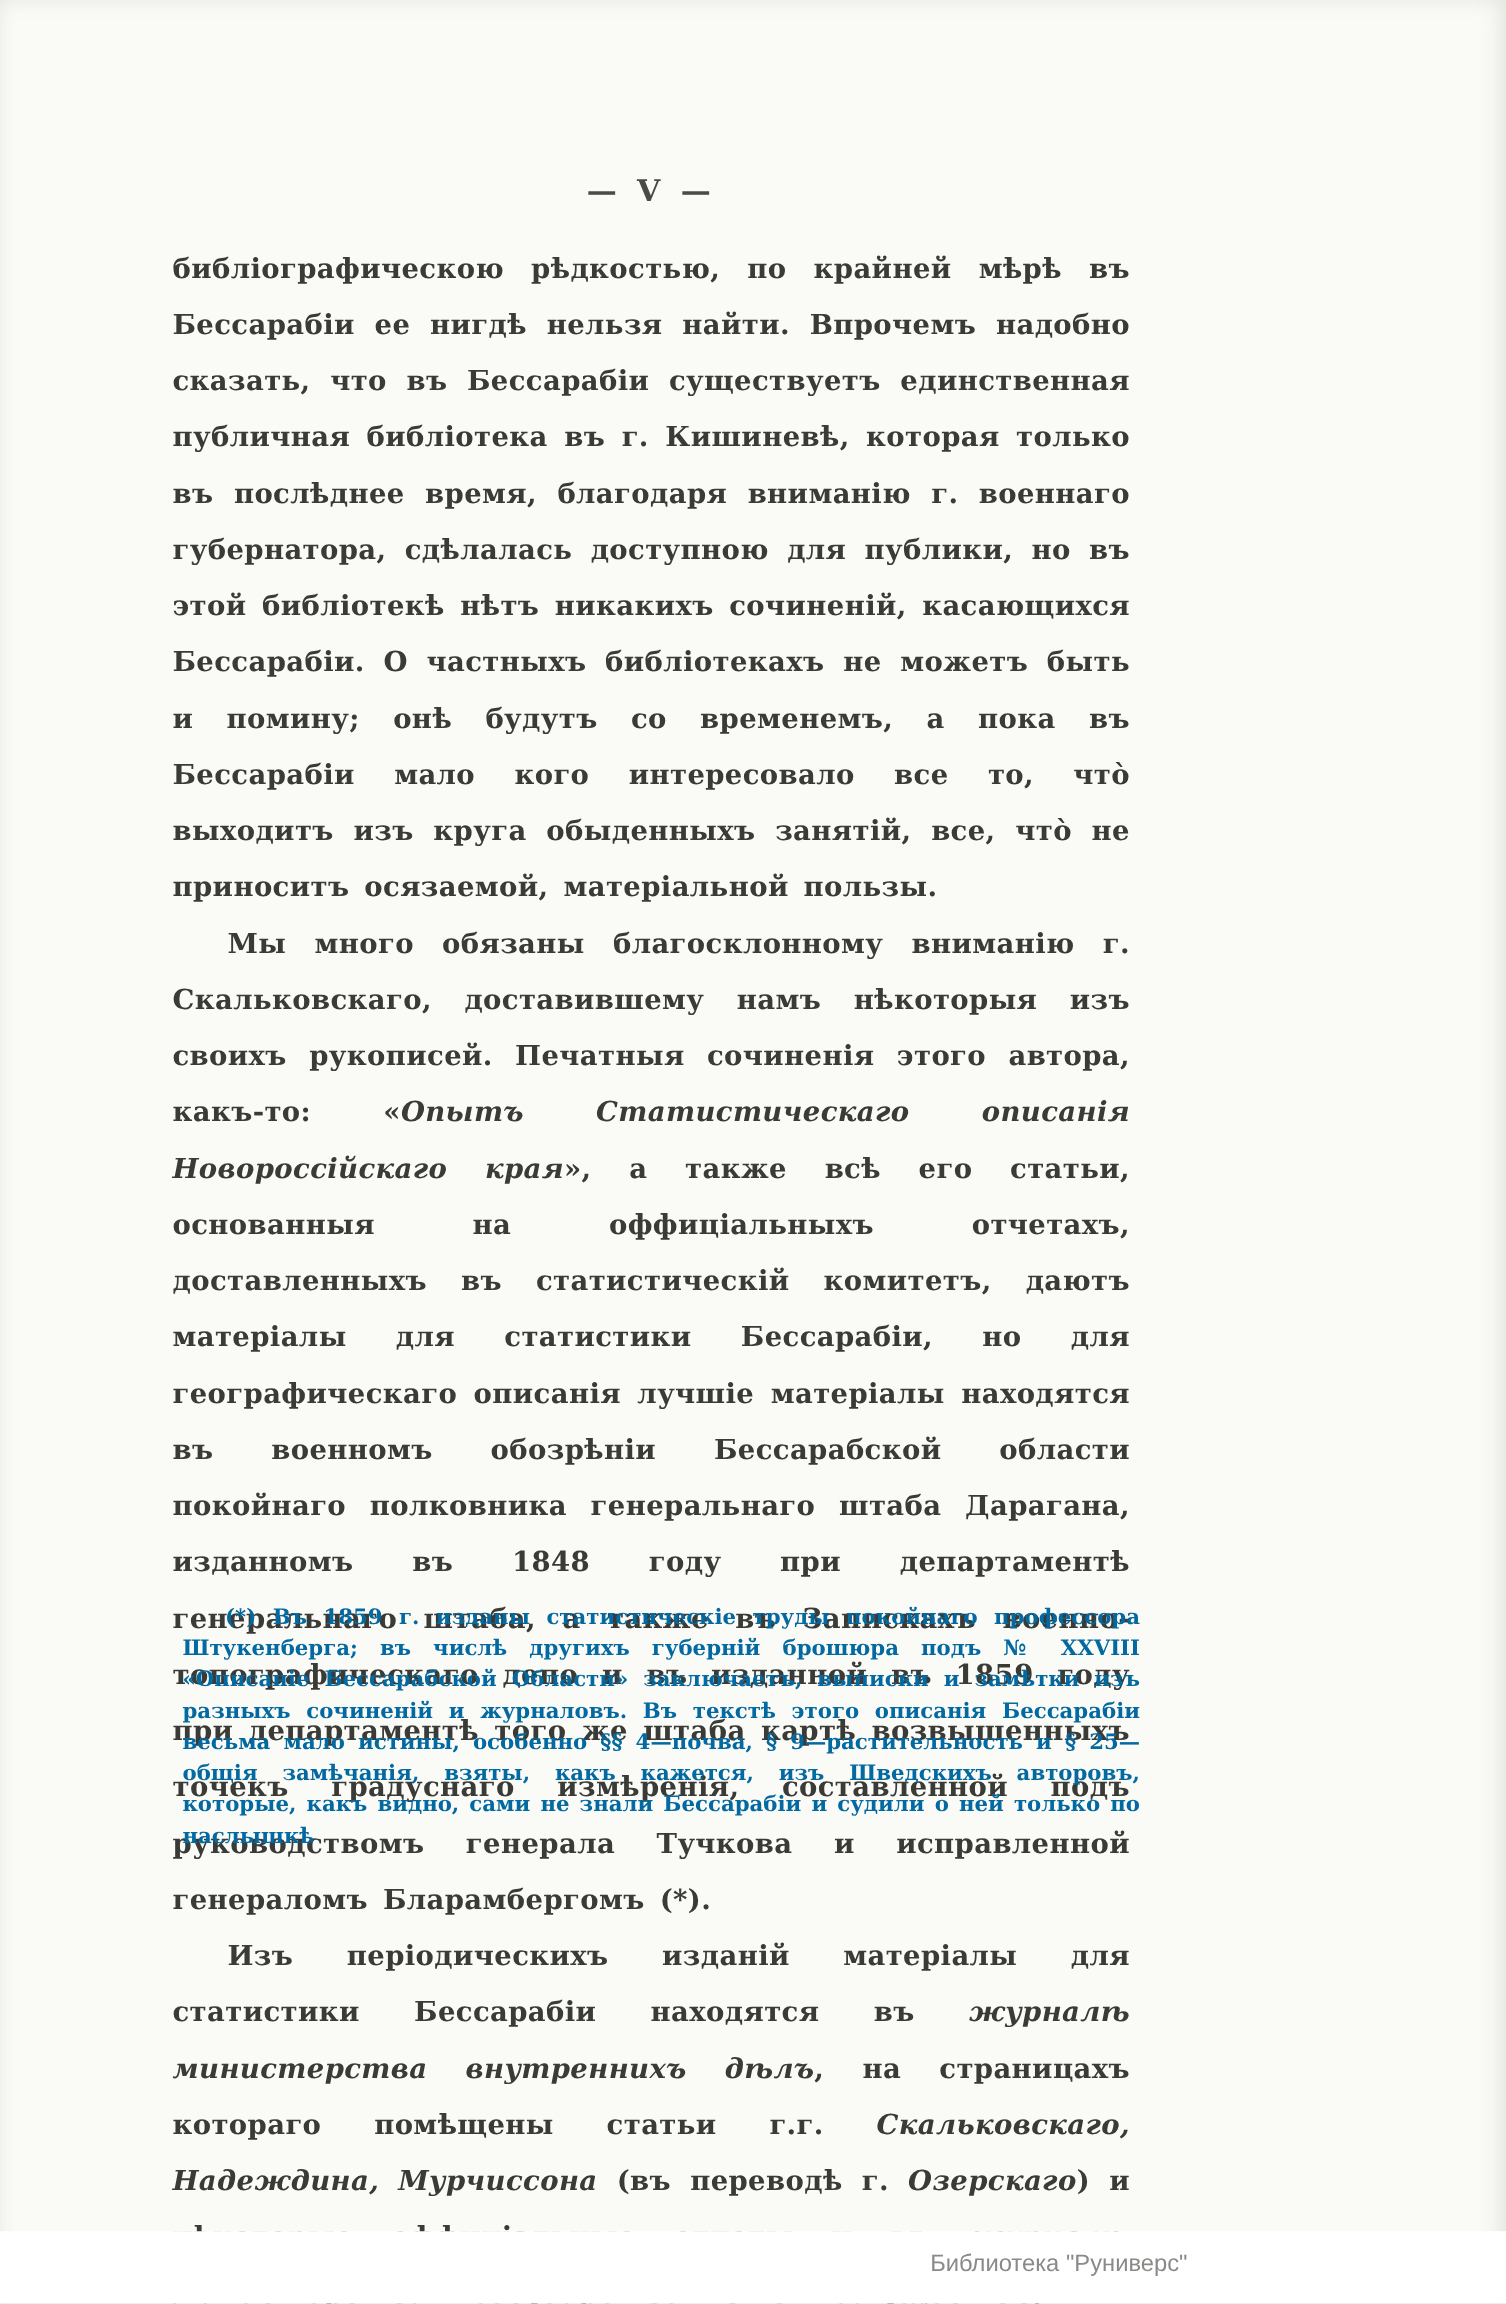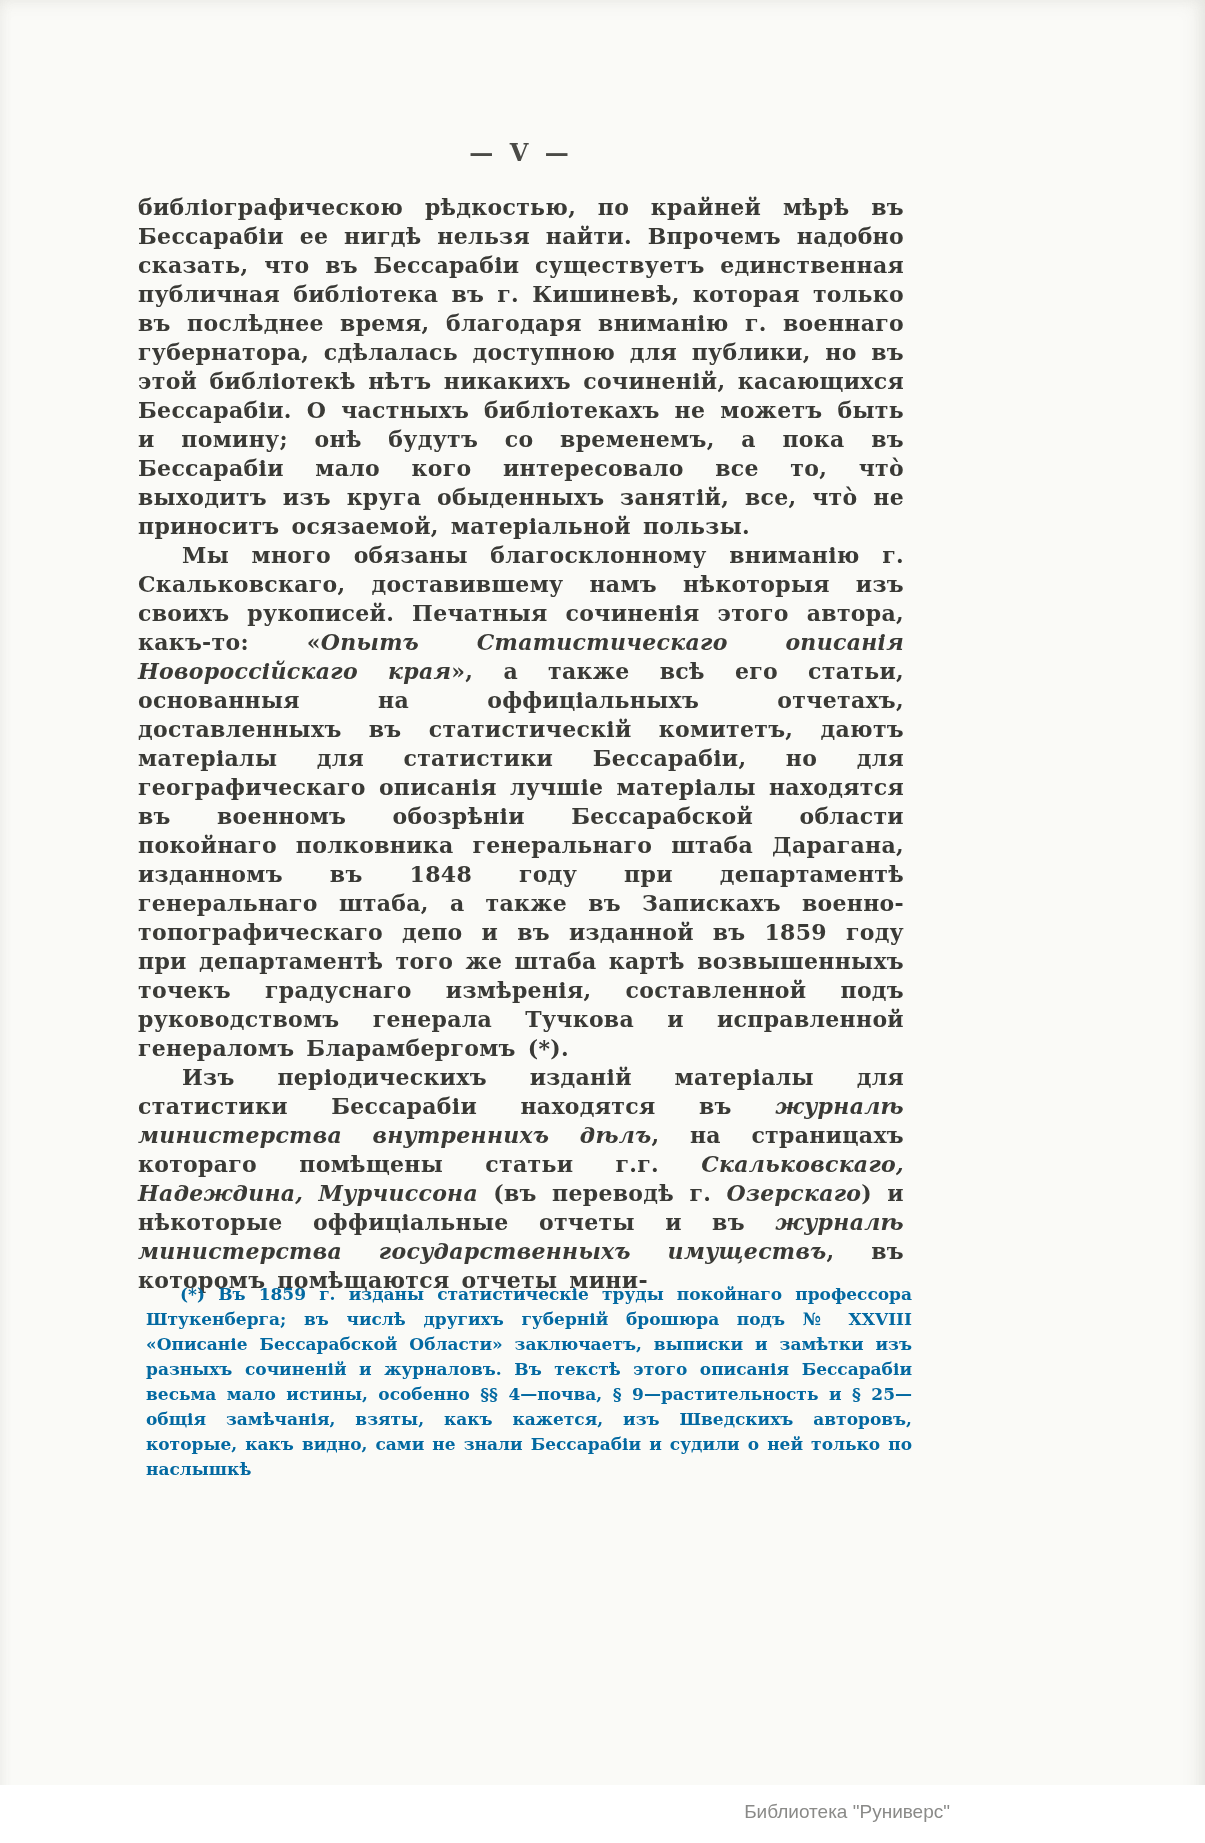--- a/index.html
+++ b/index.html
@@ -27,21 +27,21 @@
   .page-number {
     text-align: center;
     font-size: 24px;
     font-weight: bold;
     letter-spacing: 4px;
     color: #4a4a46;
     margin: 0 0 26px 0;
   }
   .body-par {
     font-size: 22px;
-    line-height: 29px;
+    line-height: 45px;
     font-weight: bold;
     text-align: justify;
     margin: 0;
     word-spacing: 4px;
     letter-spacing: 0.3px;
   }
   .body-par.indent {
     text-indent: 44px;
   }
   .italic {

